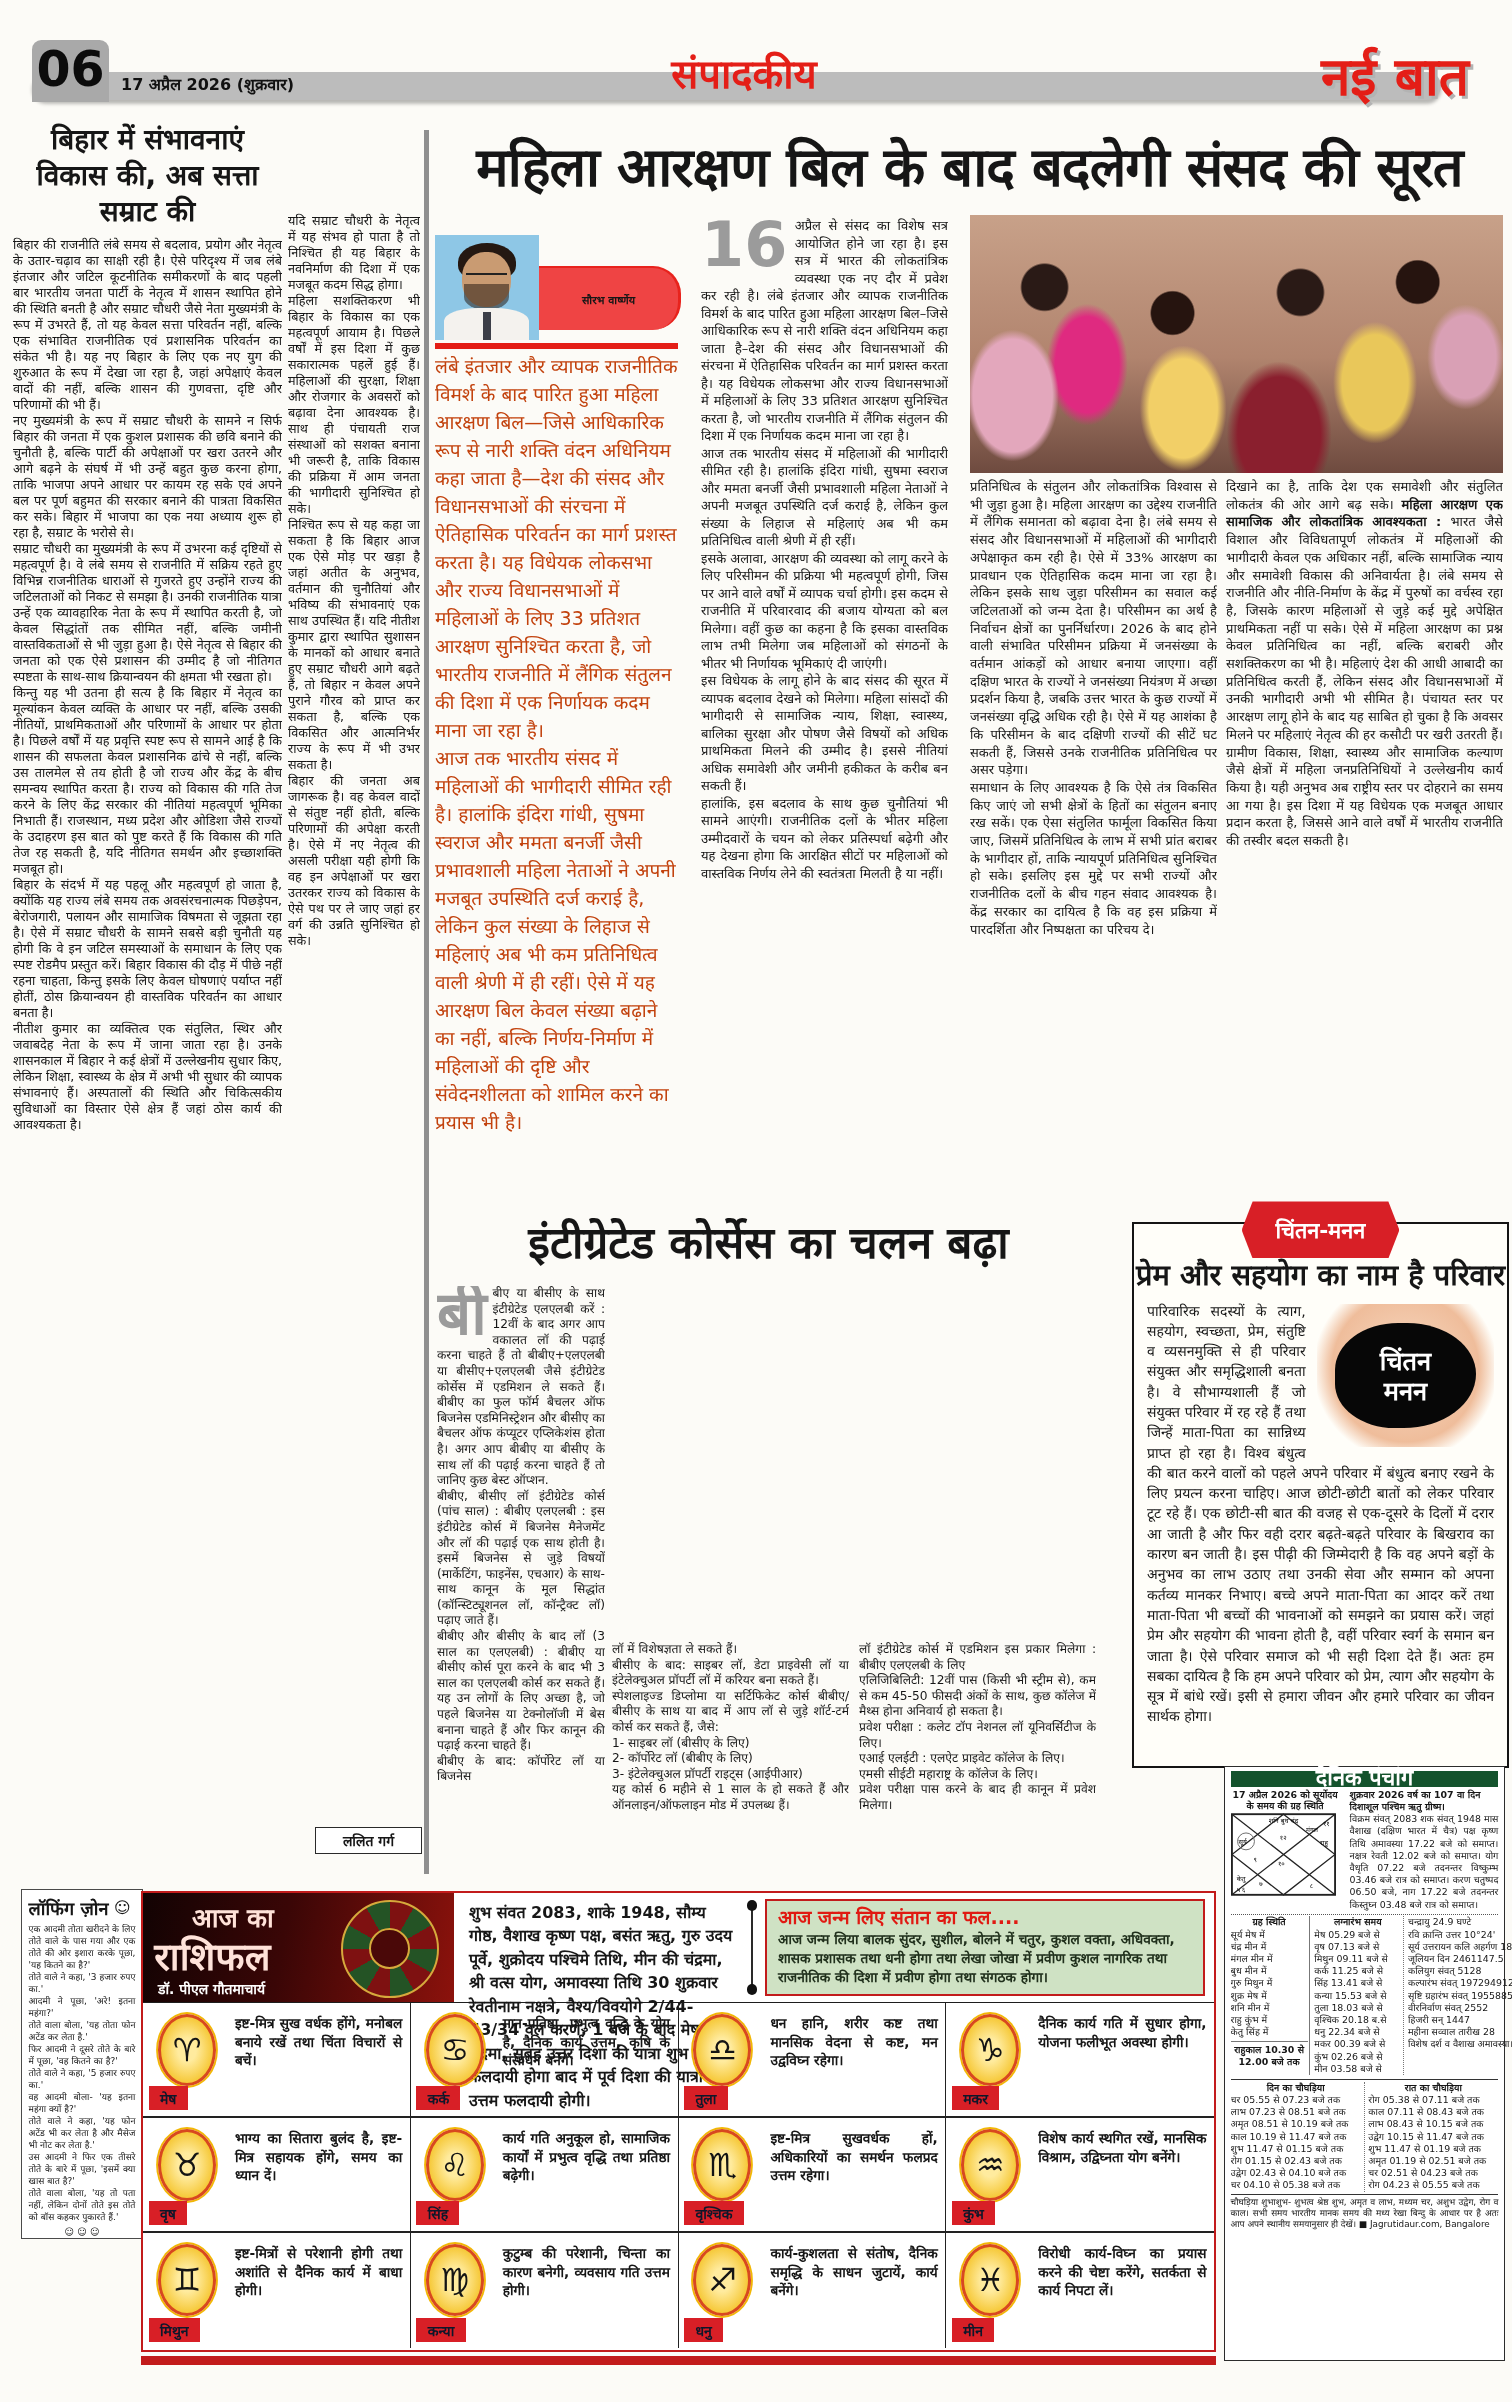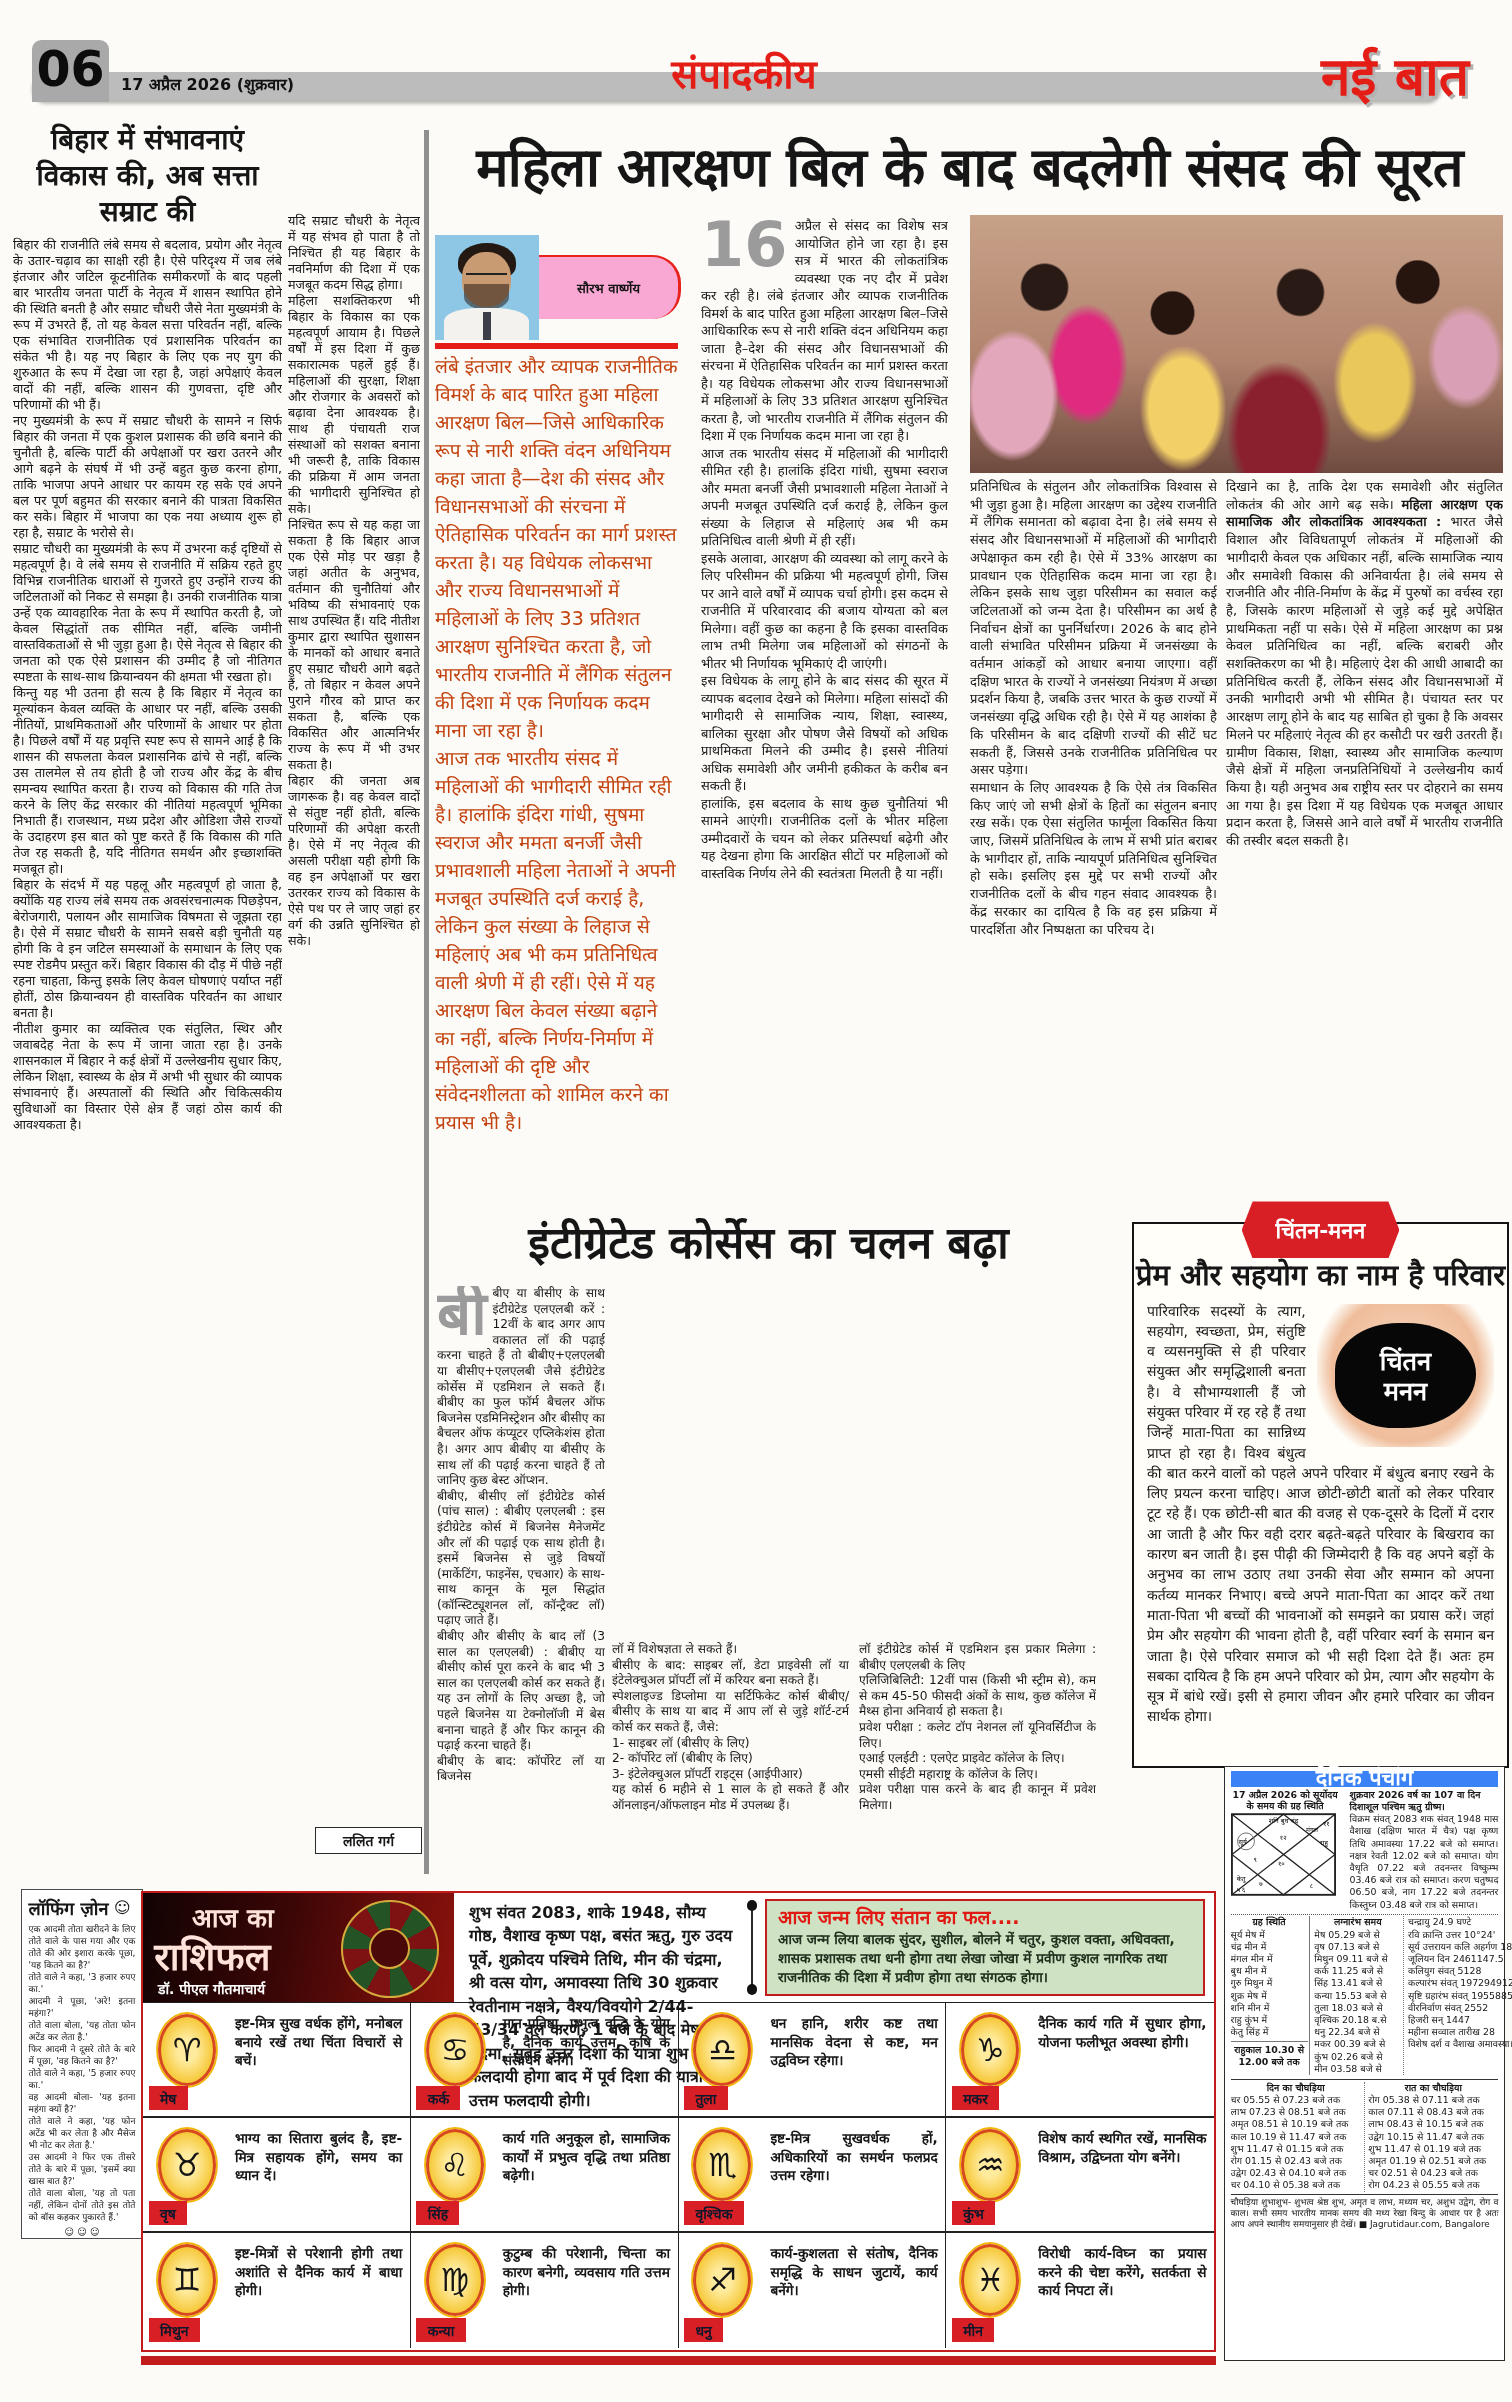--- a/index.html
+++ b/index.html
@@ -31,22 +31,22 @@
 
   
   #main-h{left:433px;top:128px;width:1073px;text-align:center;font-size:54px;font-weight:900;letter-spacing:-0.9px;}
   #author-photo{left:435px;top:235px;width:104px;height:105px;background:#8ec7e6;overflow:hidden;}
   .ap-hair{position:absolute;left:22.6px;top:7.5px;width:58px;height:38px;border-radius:50% 50% 40% 40%;background:#241812;}
   .ap-face{position:absolute;left:27px;top:17px;width:49px;height:55px;border-radius:46%;background:#c99b72;}
   .ap-specs{position:absolute;left:31px;top:38px;width:41px;height:11.3px;border-top:2.8px solid #222;}
   .ap-beard{position:absolute;left:29px;top:49px;width:45px;height:26px;border-radius:0 0 50% 50%;background:rgba(40,28,20,.55);}
   .ap-shirt{position:absolute;left:9.4px;top:73px;width:85px;height:32px;border-radius:40% 40% 0 0;background:#f4f2ee;}
   .ap-tie{position:absolute;left:48px;top:77px;width:7.5px;height:28px;background:#3c3f48;}
-  #author-ribbon{left:539px;top:255px;width:139px;height:62px;background:#f9a8d4;border-radius:0 28px 28px 0;
-                 display:flex;align-items:center;justify-content:center;font-size:13px;font-weight:800;
+  #author-ribbon{left:539px;top:266px;width:139px;height:62px;background:#ef4444;border-radius:0 28px 28px 0;
+                 display:flex;align-items:center;justify-content:center;font-size:11px;font-weight:800;
                  border-right:3.8px solid #e8231d;border-top:2.8px solid #e8231d;}
   #author-redline{left:435px;top:343px;width:243px;height:5.6px;background:#e41e17;}
   #standfirst{left:435px;top:352px;width:243px;height:842px;font-size:19px;line-height:28px;color:#c2410c;}
   #mcol3{left:701px;top:217px;width:247px;height:987px;font-size:13px;line-height:17.5px;}
   .drop16{float:left;font-size:62px;line-height:51px;font-weight:800;color:#9b9b9b;padding:1.9px 7.5px 0 0;}
   #main-photo{left:970px;top:215px;width:533px;height:258px;
     background:
       radial-gradient(circle 24.5px at 14% 28%, #2a1a16 0 22.6px, transparent 24.5px),
       radial-gradient(circle 22.6px at 38% 38%, #26140f 0 21px, transparent 22.6px),
       radial-gradient(circle 24.5px at 62% 30%, #2a1a16 0 22.6px, transparent 24.5px),
@@ -135,21 +135,21 @@
              border:3.8px solid #d8481f;box-shadow:0 0 0 1.9px #f2b705;box-sizing:border-box;
              display:flex;align-items:center;justify-content:center;font-size:32px;color:#141414;}
   .sign-label{position:absolute;left:-3.8px;bottom:0;background:#d81f26;color:#0f172a;font-weight:800;
               font-size:14px;padding:2.8px 11.3px;white-space:nowrap;}
   .sign-text{font-size:13.7px;line-height:18.5px;font-weight:700;}
   #rashi-redbar{left:141px;top:2356px;width:1075px;height:8.5px;background:#c21b1b;}
 
   
   #panchang{left:1224px;top:1766px;width:281px;height:595px;border:1.9px solid #2c2c2c;background:#fff;
             padding:3.8px 5.6px;box-sizing:border-box;font-size:9.4px;line-height:12.2px;}
-  #pch-title{background:#3b82f6;color:#fff;text-align:center;font-size:21.7px;font-weight:800;padding:0.9px 0 2.8px 0;}
+  #pch-title{background:#14532d;color:#fff;text-align:center;font-size:21.7px;font-weight:800;padding:0.9px 0 2.8px 0;}
   #pch-top{display:flex;gap:10px;margin-top:2px;}
   #pch-chartcol{width:109px;flex:none;}
   #pch-chartcap{font-weight:700;text-align:center;line-height:11.3px;}
   #pch-kundli{margin-top:1.9px;}
   #pch-intro1{font-weight:700;}
   .pch-colhead{font-weight:800;text-align:center;}
   #pch-mid{display:flex;gap:3.8px;border-top:0.9px dotted #555;margin-top:2.8px;padding-top:1.9px;}
   #pch-grahcol{width:77px;flex:none;border-right:0.9px solid #777;padding-right:1.9px;}
   #pch-lagnacol{width:87px;flex:none;border-right:0.9px dotted #777;padding-right:1.9px;}
   #pch-infocol{flex:1;}

